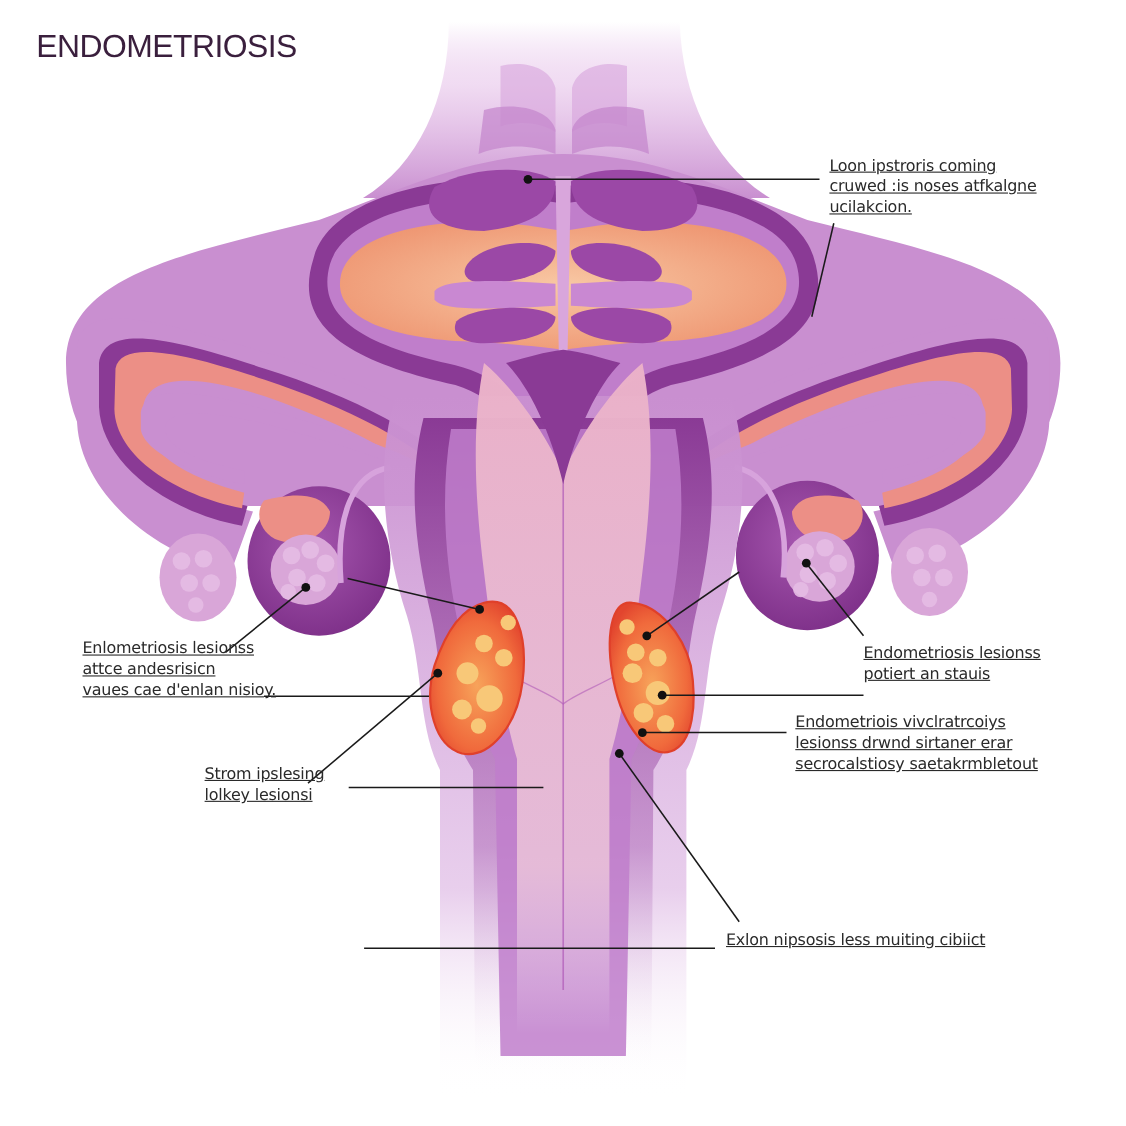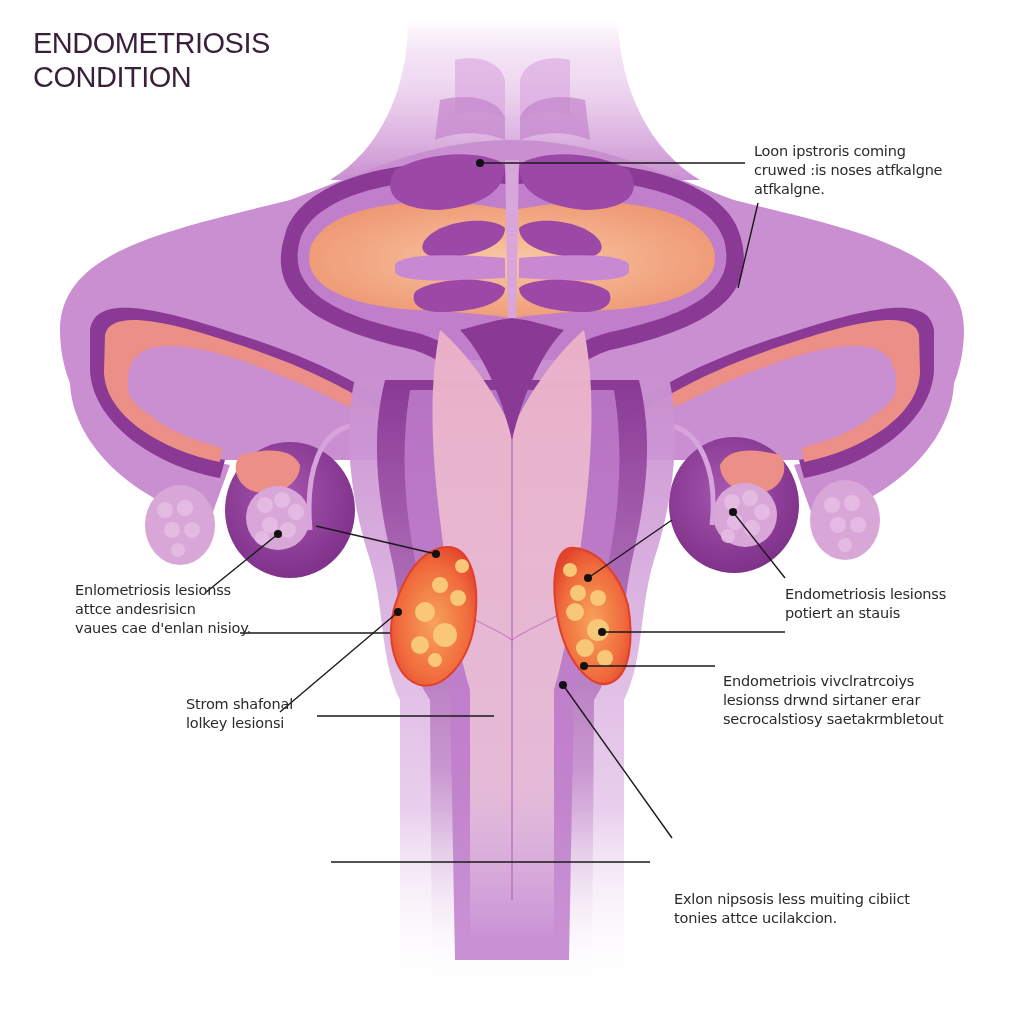--- a/index.html
+++ b/index.html
@@ -1,21 +1,21 @@
 <!DOCTYPE html>
 <html><head>
 <meta charset="utf-8">
 <style>
   html, body { margin:0; padding:0; background:#ffffff; }
   body { width:1024px; height:1024px; position:relative; overflow:hidden; font-family:"DejaVu Sans", sans-serif; }
   #diagram-svg { position:absolute; left:0; top:0; }
   .title { position:absolute; left:33px; top:26px; color:#3a1f3d; font-family:Liberation Sans, sans-serif; font-size:29px; line-height:34px; letter-spacing:-0.5px; font-weight:400; }
   .title div { white-space:nowrap; }
   .label { position:absolute; color:#2a2a2a; font-family:"DejaVu Sans", sans-serif; font-size:14.5px; line-height:19px; white-space:nowrap; letter-spacing:-0.2px; }
-  .label div { white-space:nowrap; }
+  .label div { white-space:nowrap;text-decoration:underline; }
 </style>
 </head>
 <body>
 
 <svg id="diagram-svg" width="1024" height="1024" viewBox="0 0 1024 1024">
   <defs>
     <linearGradient id="gTopFade" x1="0" y1="0" x2="0" y2="1">
       <stop offset="0" stop-color="#ffffff" stop-opacity="1"></stop>
       <stop offset="0.35" stop-color="#e7c4ea" stop-opacity="0.6"></stop>
       <stop offset="1" stop-color="#c98fd0" stop-opacity="1"></stop>
@@ -197,47 +197,45 @@
     <circle cx="588" cy="578" r="4"></circle>
     <circle cx="733" cy="512" r="4"></circle>
     <circle cx="602" cy="632" r="4"></circle>
     <circle cx="584" cy="666" r="4"></circle>
     <circle cx="563" cy="685" r="4"></circle>
   </g>
 </svg>
 
 <div class="title">
   <div>ENDOMETRIOSIS</div>
-  <div>CONDITION</div>
 </div>
 
 <div class="label" style="left:754px; top:142px;">
   <div>Loon ipstroris coming</div>
   <div>cruwed :is noses atfkalgne</div>
-  <div>atfkalgne.</div>
+  <div>ucilakcion.</div>
 </div>
 
 <div class="label" style="left:75px; top:581px;">
   <div>Enlometriosis lesionss</div>
   <div>attce andesrisicn</div>
   <div>vaues cae d'enlan nisioy.</div>
 </div>
 
 <div class="label" style="left:785px; top:585px;">
   <div>Endometriosis lesionss</div>
   <div>potiert an stauis</div>
 </div>
 
-<div class="label" style="left:723px; top:672px;">
+<div class="label" style="left:723px; top:648px;">
   <div>Endometriois vivclratrcoiys</div>
   <div>lesionss drwnd sirtaner erar</div>
   <div>secrocalstiosy saetakrmbletout</div>
 </div>
 
 <div class="label" style="left:186px; top:695px;">
-  <div>Strom shafonal</div>
+  <div>Strom ipslesing</div>
   <div>lolkey lesionsi</div>
 </div>
 
-<div class="label" style="left:660px; top:890px;margin-left:14px;">
+<div class="label" style="left:660px; top:846px;">
   <div>Exlon nipsosis less muiting cibiict</div>
-  <div>tonies attce ucilakcion.</div>
 </div>
 
 </body></html>

